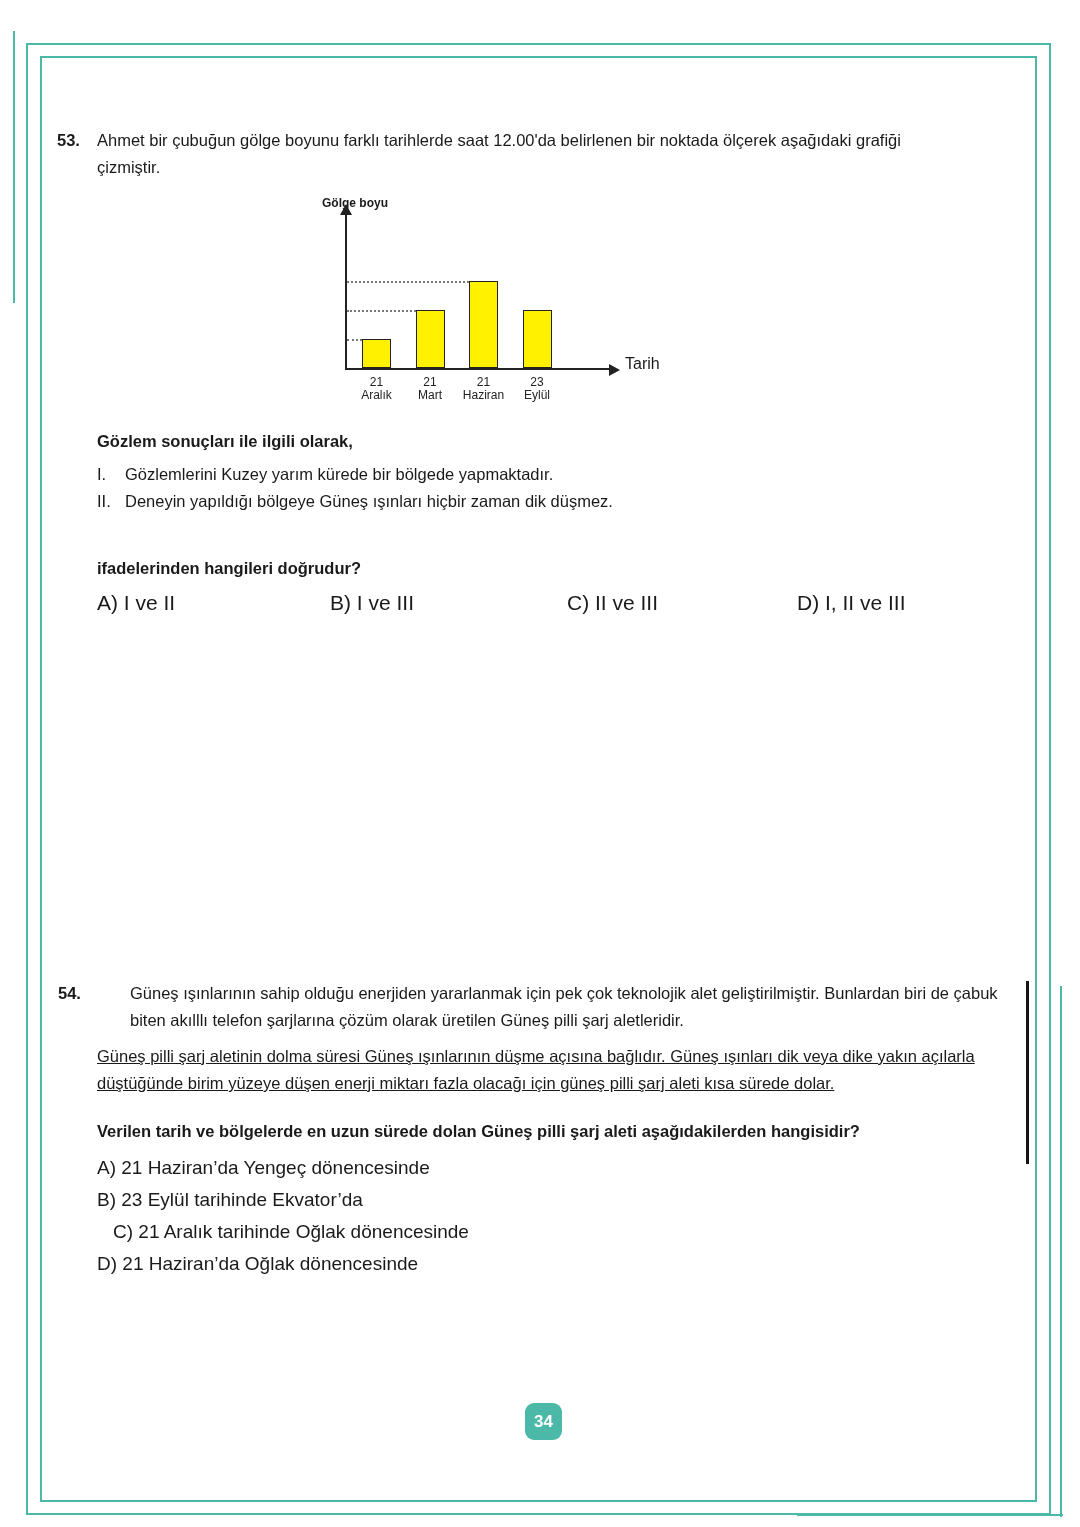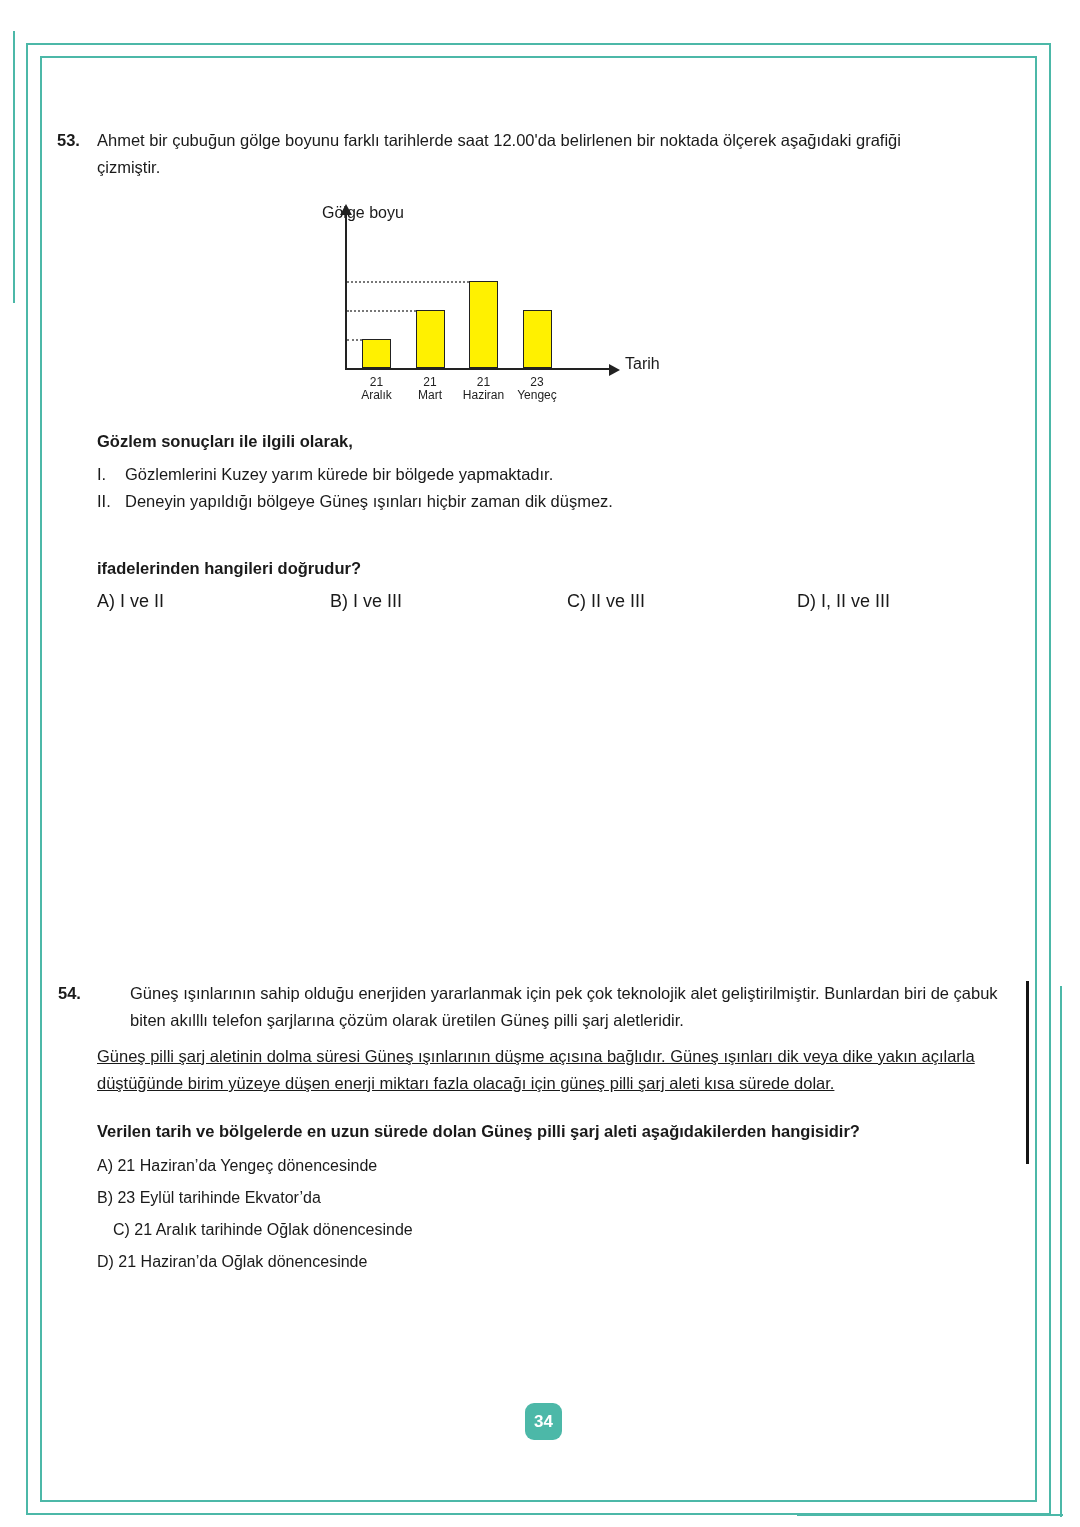--- a/index.html
+++ b/index.html
@@ -22,21 +22,21 @@
   
   .q { position:absolute; display:flex; font-size:16.5px; line-height:27px; }
   .qnum { font-weight:bold; flex:0 0 40px; }
   #q53 { left:57px; top:127px; width:915px; }
   #q53 .qbody { width:860px; }
   #q54 { left:58px; top:980px; width:960px; }
   #q54 .qbody { width:912px;margin-left:32px; }
 
   
   .chart { position:absolute; left:322px; top:188px; width:380px; height:235px; }
-  .chart .ylabel { position:absolute; left:0; top:16px; font-size:16px; }
+  .chart .ylabel { position:absolute; left:0; top:8px; font-size:12px;font-weight:bold; }
   .chart .yaxis  { position:absolute; left:23px; top:27px; width:2px; height:153px; background:#222; }
   .chart .yarrow { position:absolute; left:18px; top:16px; width:0; height:0;
                    border-left:6px solid transparent; border-right:6px solid transparent;
                    border-bottom:11px solid #222; }
   .chart .xaxis  { position:absolute; left:23px; top:180px; width:266px; height:2px; background:#222; }
   .chart .xarrow { position:absolute; left:287px; top:175.5px; width:0; height:0;
                    border-top:6px solid transparent; border-bottom:6px solid transparent;
                    border-left:11px solid #222; }
   .chart .xlabel { position:absolute; left:303px; top:167px; font-size:16px; }
   .plot { position:absolute; left:25px; top:26px; width:290px; height:205px; }
@@ -47,27 +47,27 @@
 
   .bold-line { position:absolute; font-weight:bold; font-size:16.5px; line-height:24px; }
   #q53-lead      { left:97px; top:429px; }
   #q53-question  { left:97px; top:556px; }
   #q54-question  { left:97px; top:1119px; width:912px; }
 
   #q53-statements { position:absolute; left:97px; top:461px; font-size:16.5px; line-height:27px; width:880px; }
   .stmt { display:flex; }
   .stmt .roman { flex:0 0 28px; }
 
-  #q53-options { position:absolute; left:0; top:591px; width:1080px; height:24px; font-size:18px; }
+  #q53-options { position:absolute; left:0; top:591px; width:1080px; height:24px; font-size:21px; }
   #q53-options span { position:absolute; }
   #q53-opt-a { left:97px; }  #q53-opt-b { left:330px; }
   #q53-opt-c { left:567px; } #q53-opt-d { left:797px; }
 
   #q54-para2 { position:absolute; left:97px; top:1043px; width:912px; font-size:16.5px; line-height:27px;text-decoration:underline; }
-  .q54-option { position:absolute; left:97px; font-size:16px; }
+  .q54-option { position:absolute; left:97px; font-size:19px; }
   #q54-opt-a { top:1157px; } #q54-opt-b { top:1189px; }
   #q54-opt-c { top:1221px;margin-left:16px; } #q54-opt-d { top:1253px; }
 
   #change-bar { position:absolute; left:1026px; top:981px; width:3px; height:183px; background:#141414; }
 
   #page-badge { position:absolute; left:525px; top:1403px; width:37px; height:37px;
                 border-radius:9px; background:var(--accent); color:#ffffff; font-weight:bold;
                 font-size:17px; display:flex; align-items:center; justify-content:center; }
 </style>
 </head>
@@ -108,21 +108,21 @@
         </div>
         <div class="gridline" style="top: 67px; left: 0px; width: 122px;"></div>
         <div class="bar" style="left: 122px; top: 67px; height: 87px;"></div>
         <div class="tick" style="left: 136.5px;">
           <div>21</div>
           <div>Haziran</div>
         </div>
         <div class="bar" style="left: 175.5px; top: 96px; height: 58px;"></div>
         <div class="tick" style="left: 190px;">
           <div>23</div>
-          <div>Yengeç</div>
+          <div>Eylül</div>
         </div>
       </div>
   </div>
 
   <div class="bold-line" id="q53-lead">Gözlem sonuçları ile ilgili olarak,</div>
 
   <div id="q53-statements">
     <div class="stmt">
       <span class="roman">I.</span>
       <span>Gözlemlerini Kuzey yarım kürede bir bölgede yapmaktadır.</span>

